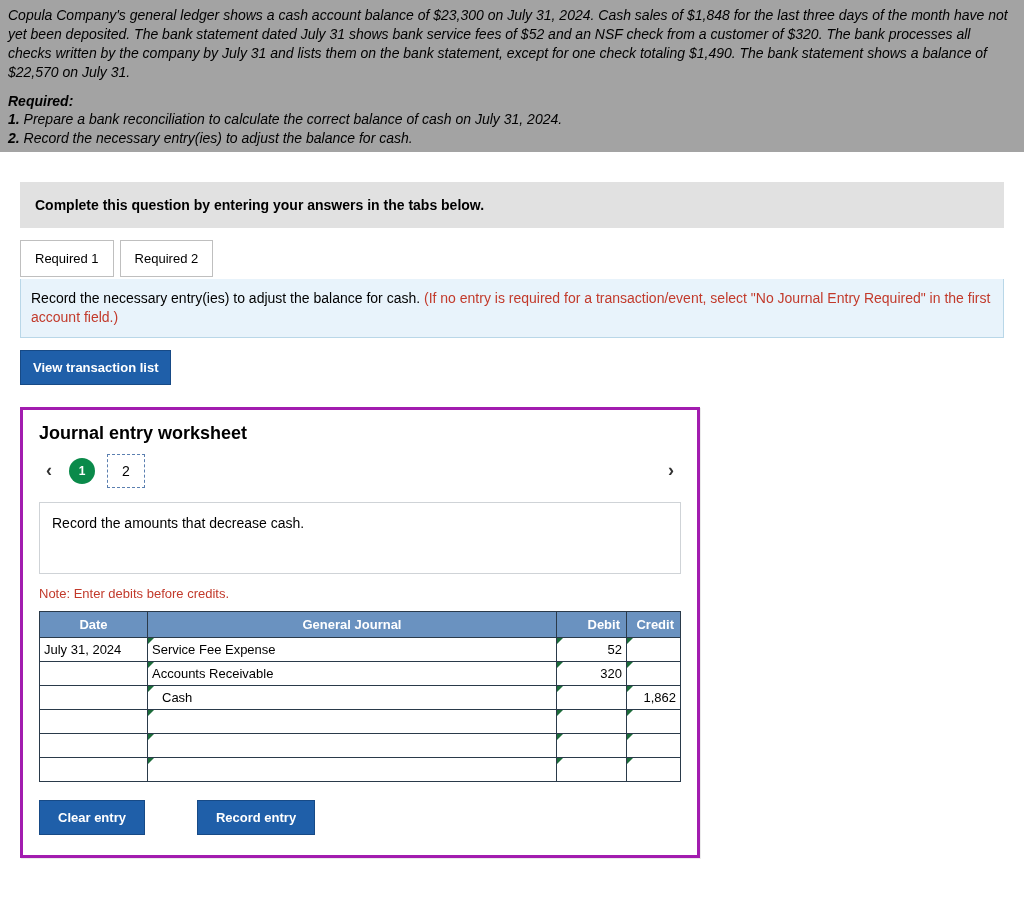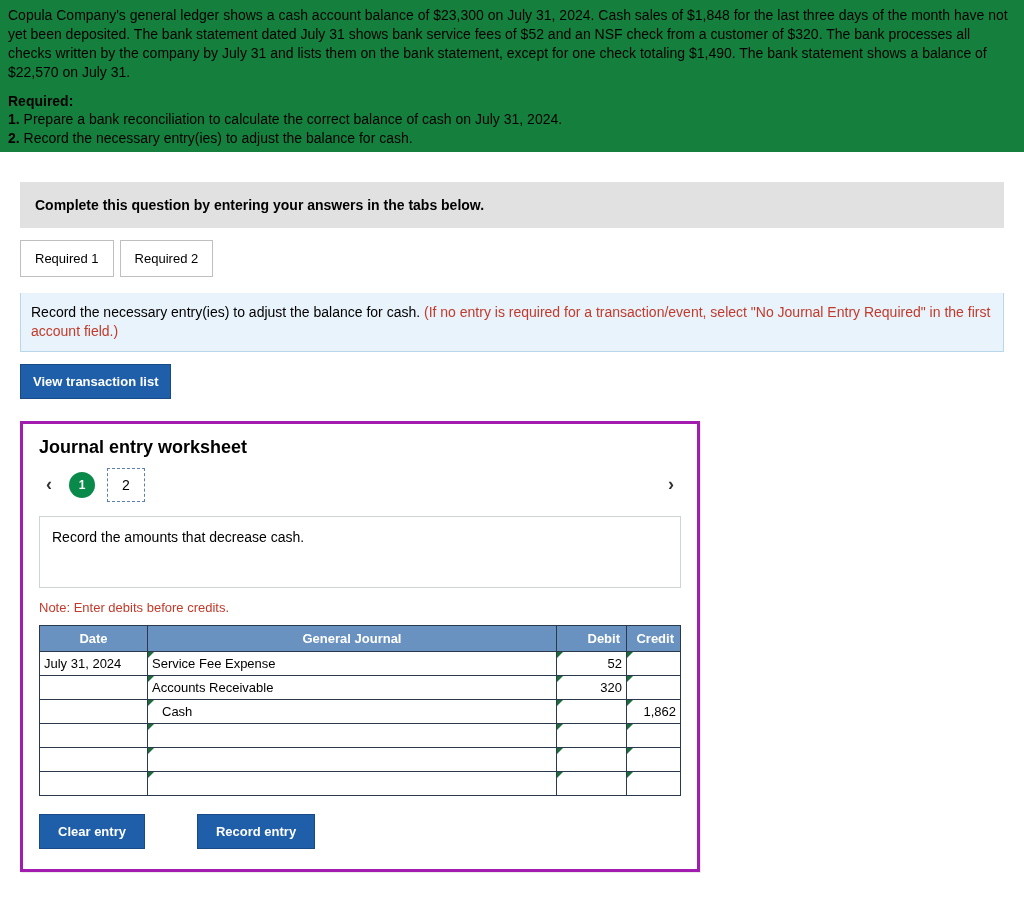--- a/index.html
+++ b/index.html
@@ -1,22 +1,22 @@
 <!DOCTYPE html>
 <html><head>
   <meta charset="utf-8">
   <style>
     * { box-sizing: border-box; margin: 0; padding: 0; }
     body { font-family: Arial, Helvetica, sans-serif; font-size: 14px; color: #000; background: #fff; width: 1024px; }
-    .problem-text { background: #15803d; padding: 6px 8px 4px 8px; line-height: 1.35; }
+    .problem-text { background: #a3a3a3; padding: 6px 8px 4px 8px; line-height: 1.35; font-style: italic; }
     .required-head { font-weight: bold; margin-top: 10px; }
     .req-list { padding-left: 0; }
     .req-list .num { font-weight: bold; }
     .complete-box { margin: 30px 0 12px 20px; width: 1040px; max-width: calc(100% - 40px); background: #e1e1e1; border: 1px solid #e1e1e1; padding: 14px 14px; font-weight: bold; }
-    .tabs-row { display: flex; margin: 12px 0 16px 20px; }
+    .tabs-row { display: flex; margin: 12px 0 2px 20px; }
     .tab { border: 1px solid #bfbfbf; background: #fff; padding: 10px 14px; font-size: 13px; cursor: pointer; }
     .tab + .tab { margin-left: 6px; }
     .blue-banner { margin: 0 20px 0 20px; background: #e8f3fb; border: 1px solid #b9d7e8; border-top: none; padding: 10px 10px; font-size: 14px; line-height: 1.35; }
     .blue-banner .red { color: #c23a2b; }
     .view-txn { display: inline-block; margin: 12px 0 0 20px; background: #1f5fa9; color: #fff; font-weight: bold; font-size: 13px; border: 1px solid #174a86; padding: 9px 12px; cursor: pointer; }
     .worksheet-wrap { margin: 22px 20px 16px 20px; border: 3px solid #a21caf; background: #fff; position: relative; width: 680px; box-shadow: 1px 1px 0 rgba(0,0,0,.08); padding-bottom: 16px; }
     .worksheet-wrap h2 { font-size: 18px; font-weight: bold; padding: 14px 16px 4px 16px; line-height: 1.1; }
     .pager-row { display: flex; align-items: center; padding: 6px 12px 12px 12px; }
     .pager-btn { font-size: 18px; font-weight: bold; color: #333; width: 28px; text-align: center; cursor: pointer; user-select: none; }
     .pager-right { margin-left: auto; }

